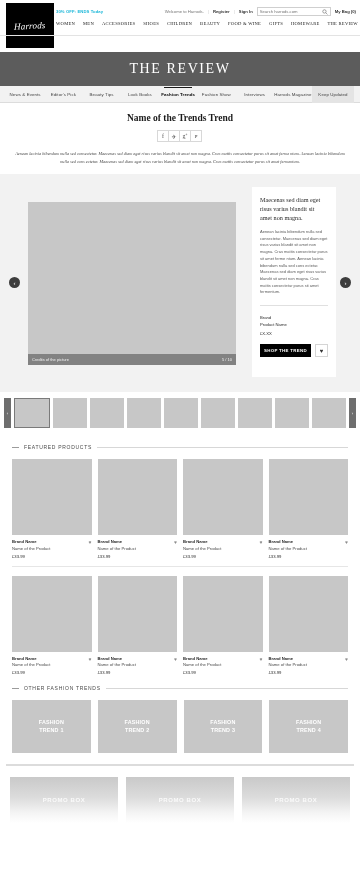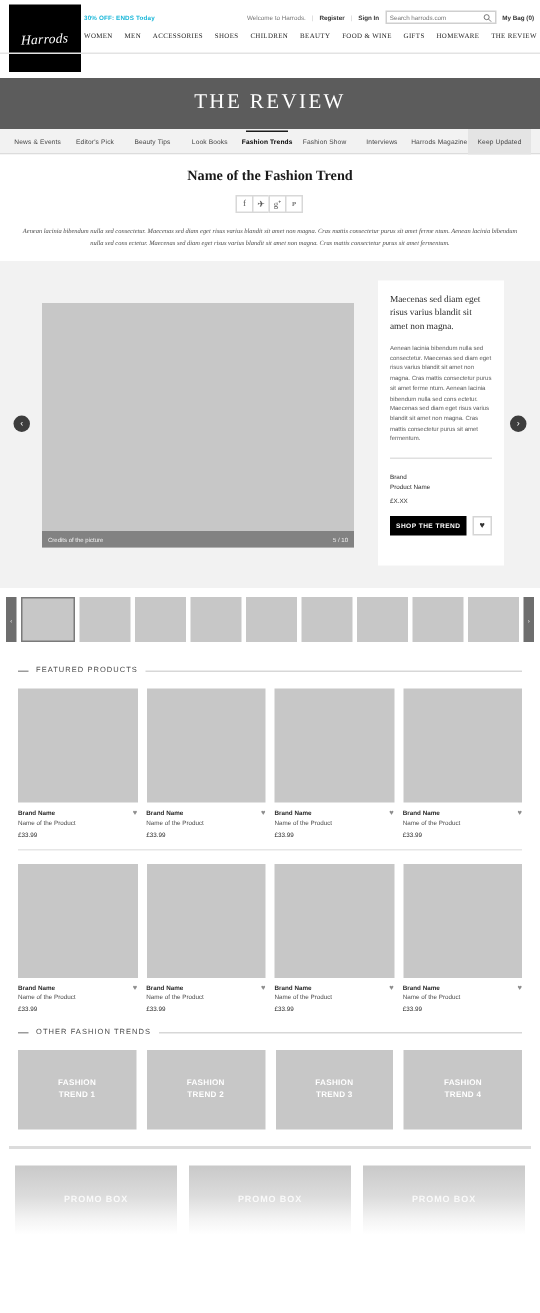--- a/index.html
+++ b/index.html
@@ -291,21 +291,21 @@
   <a class="subnav-item">Beauty Tips</a>
   <a class="subnav-item">Look Books</a>
   <a class="subnav-item active">Fashion Trends</a>
   <a class="subnav-item">Fashion Show</a>
   <a class="subnav-item">Interviews</a>
   <a class="subnav-item">Harrods Magazine</a>
   <a class="subnav-item keep">Keep Updated</a>
 </div>
 
 <div class="article-head">
-  <h1 class="article-title">Name of the Fashion Trend</h1>
+  <h1 class="article-title">Name of the Trends Trend</h1>
   <div class="social-row">
     <div class="social-btn">f</div>
     <div class="social-btn">✈</div>
     <div class="social-btn">g⁺</div>
     <div class="social-btn">ᴘ</div>
   </div>
   <p class="standfirst">Aenean lacinia bibendum nulla sed consectetur. Maecenas sed diam eget risus varius blandit sit amet non magna. Cras mattis consectetur purus sit amet ferme ntum. Aenean lacinia bibendum nulla sed cons ectetur. Maecenas sed diam eget risus varius blandit sit amet non magna. Cras mattis consectetur purus sit amet fermentum.</p>
 </div>
 
 <div class="slider">

